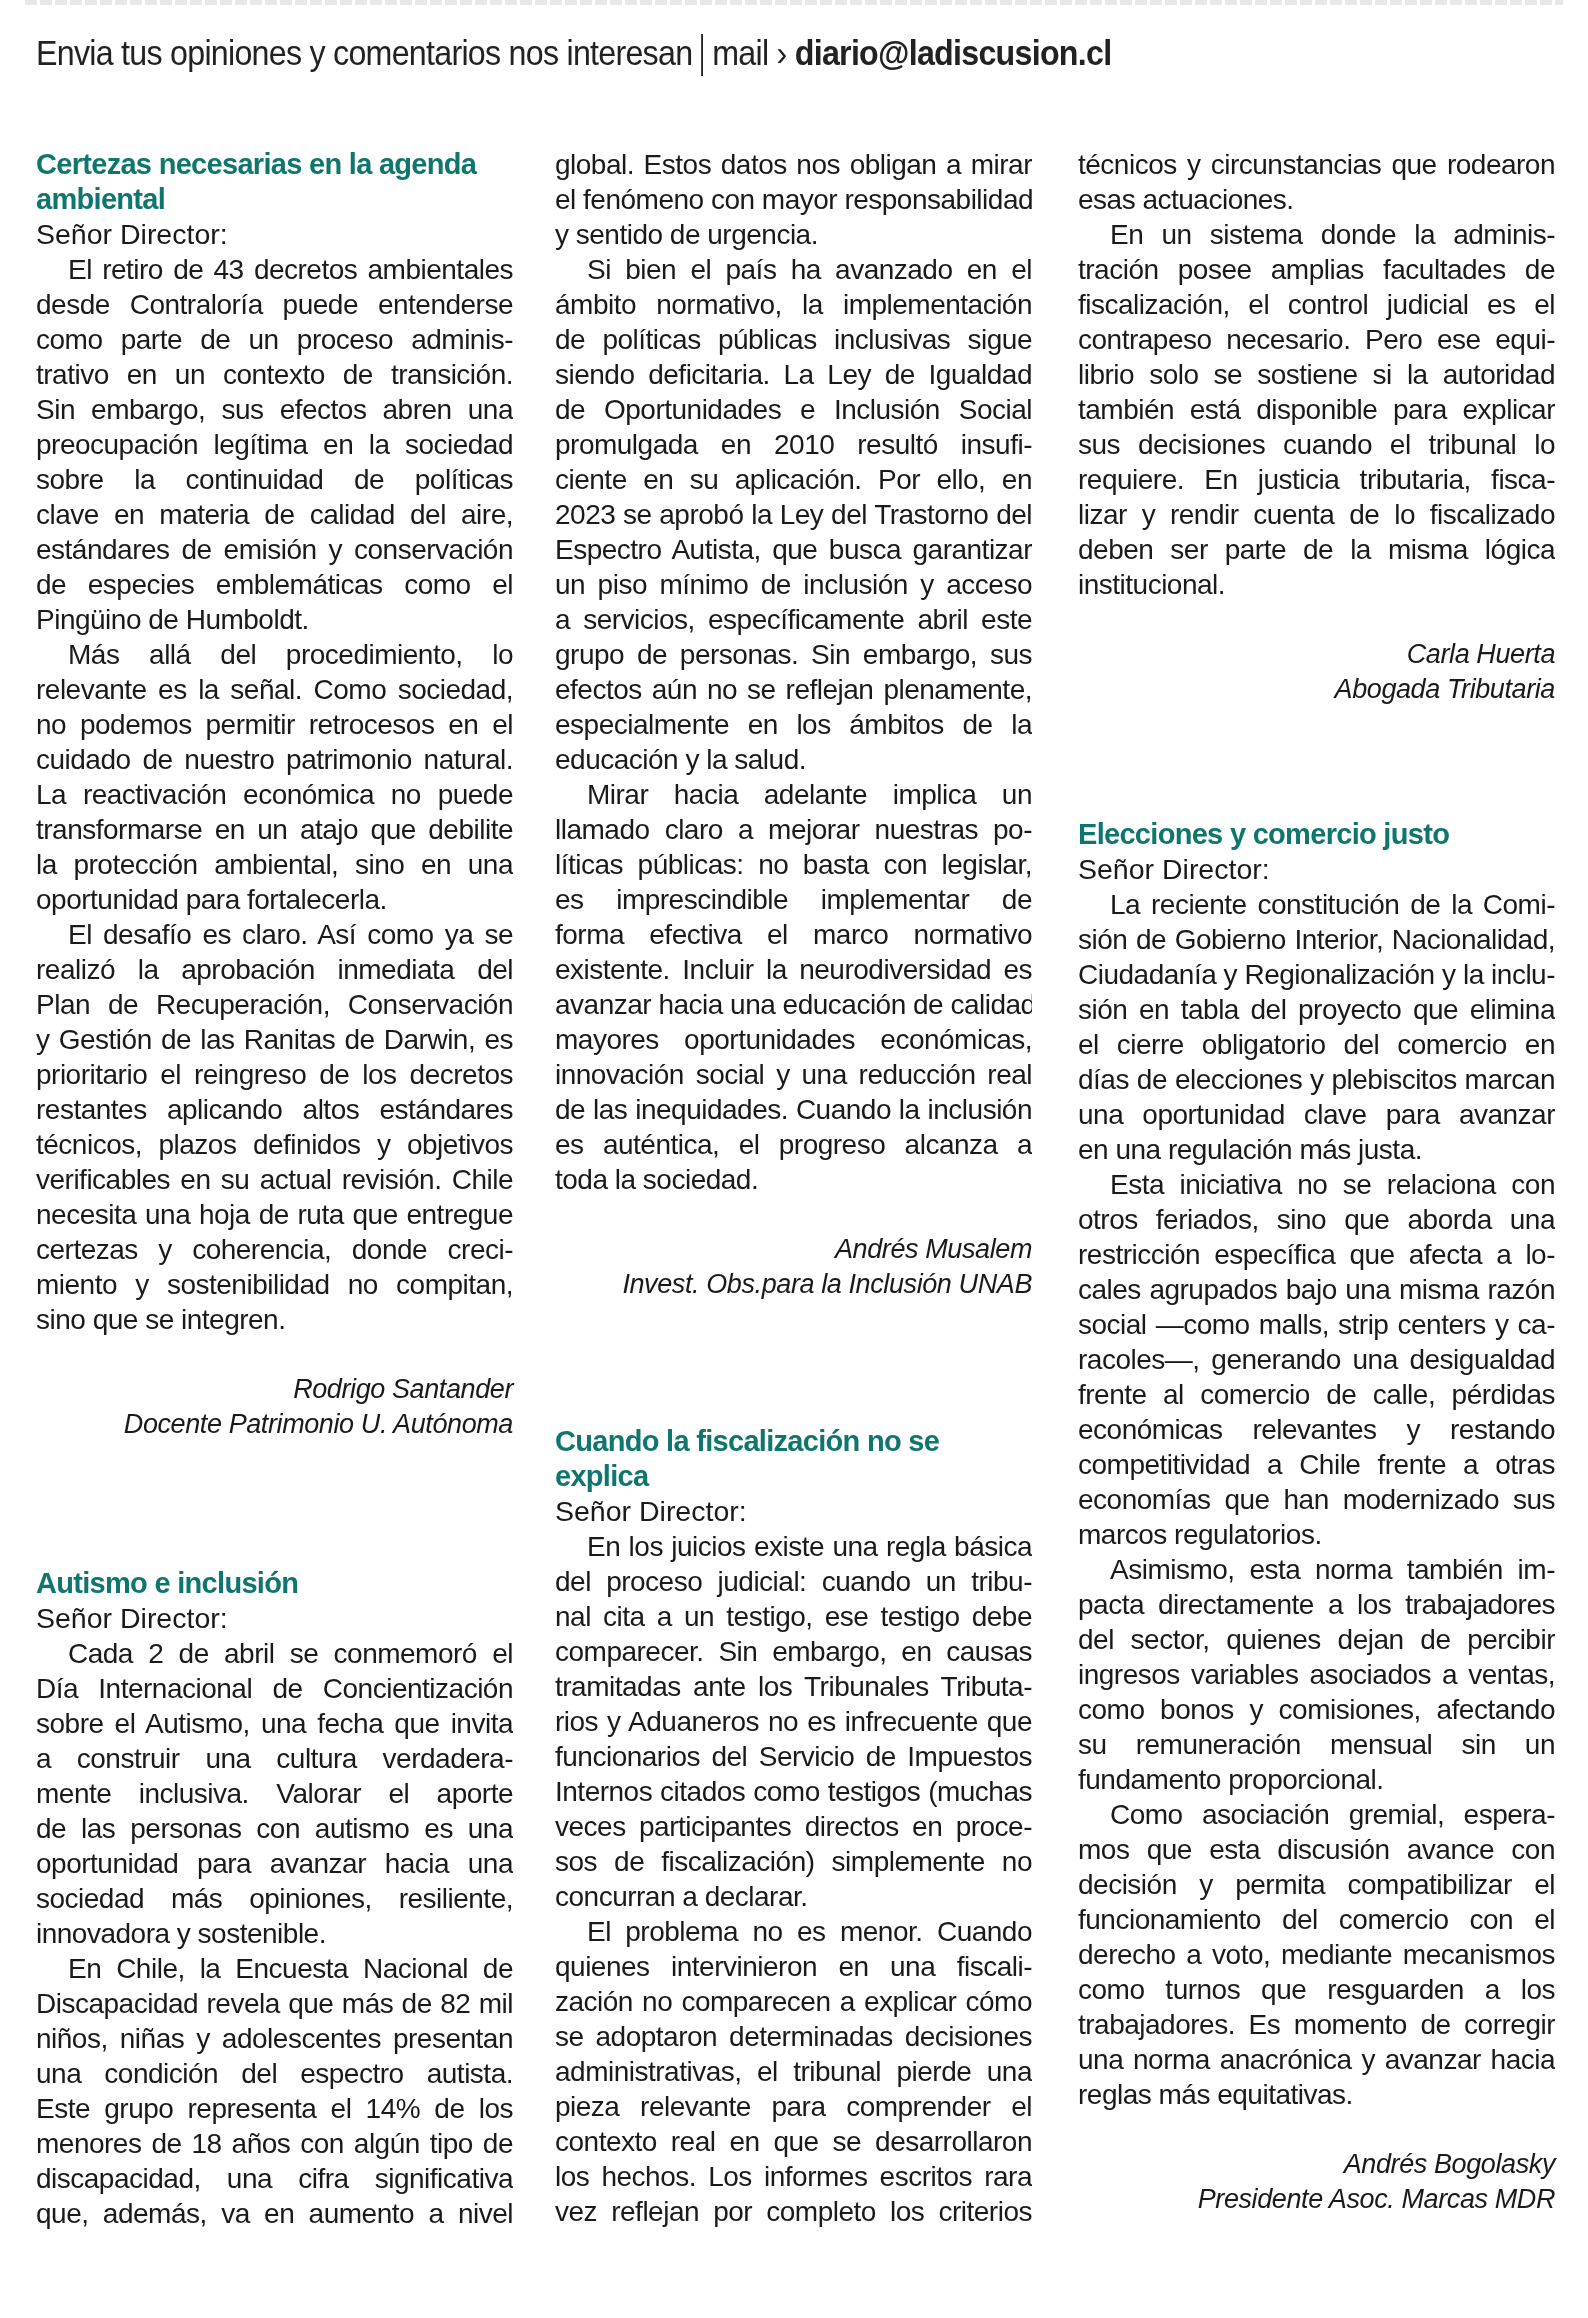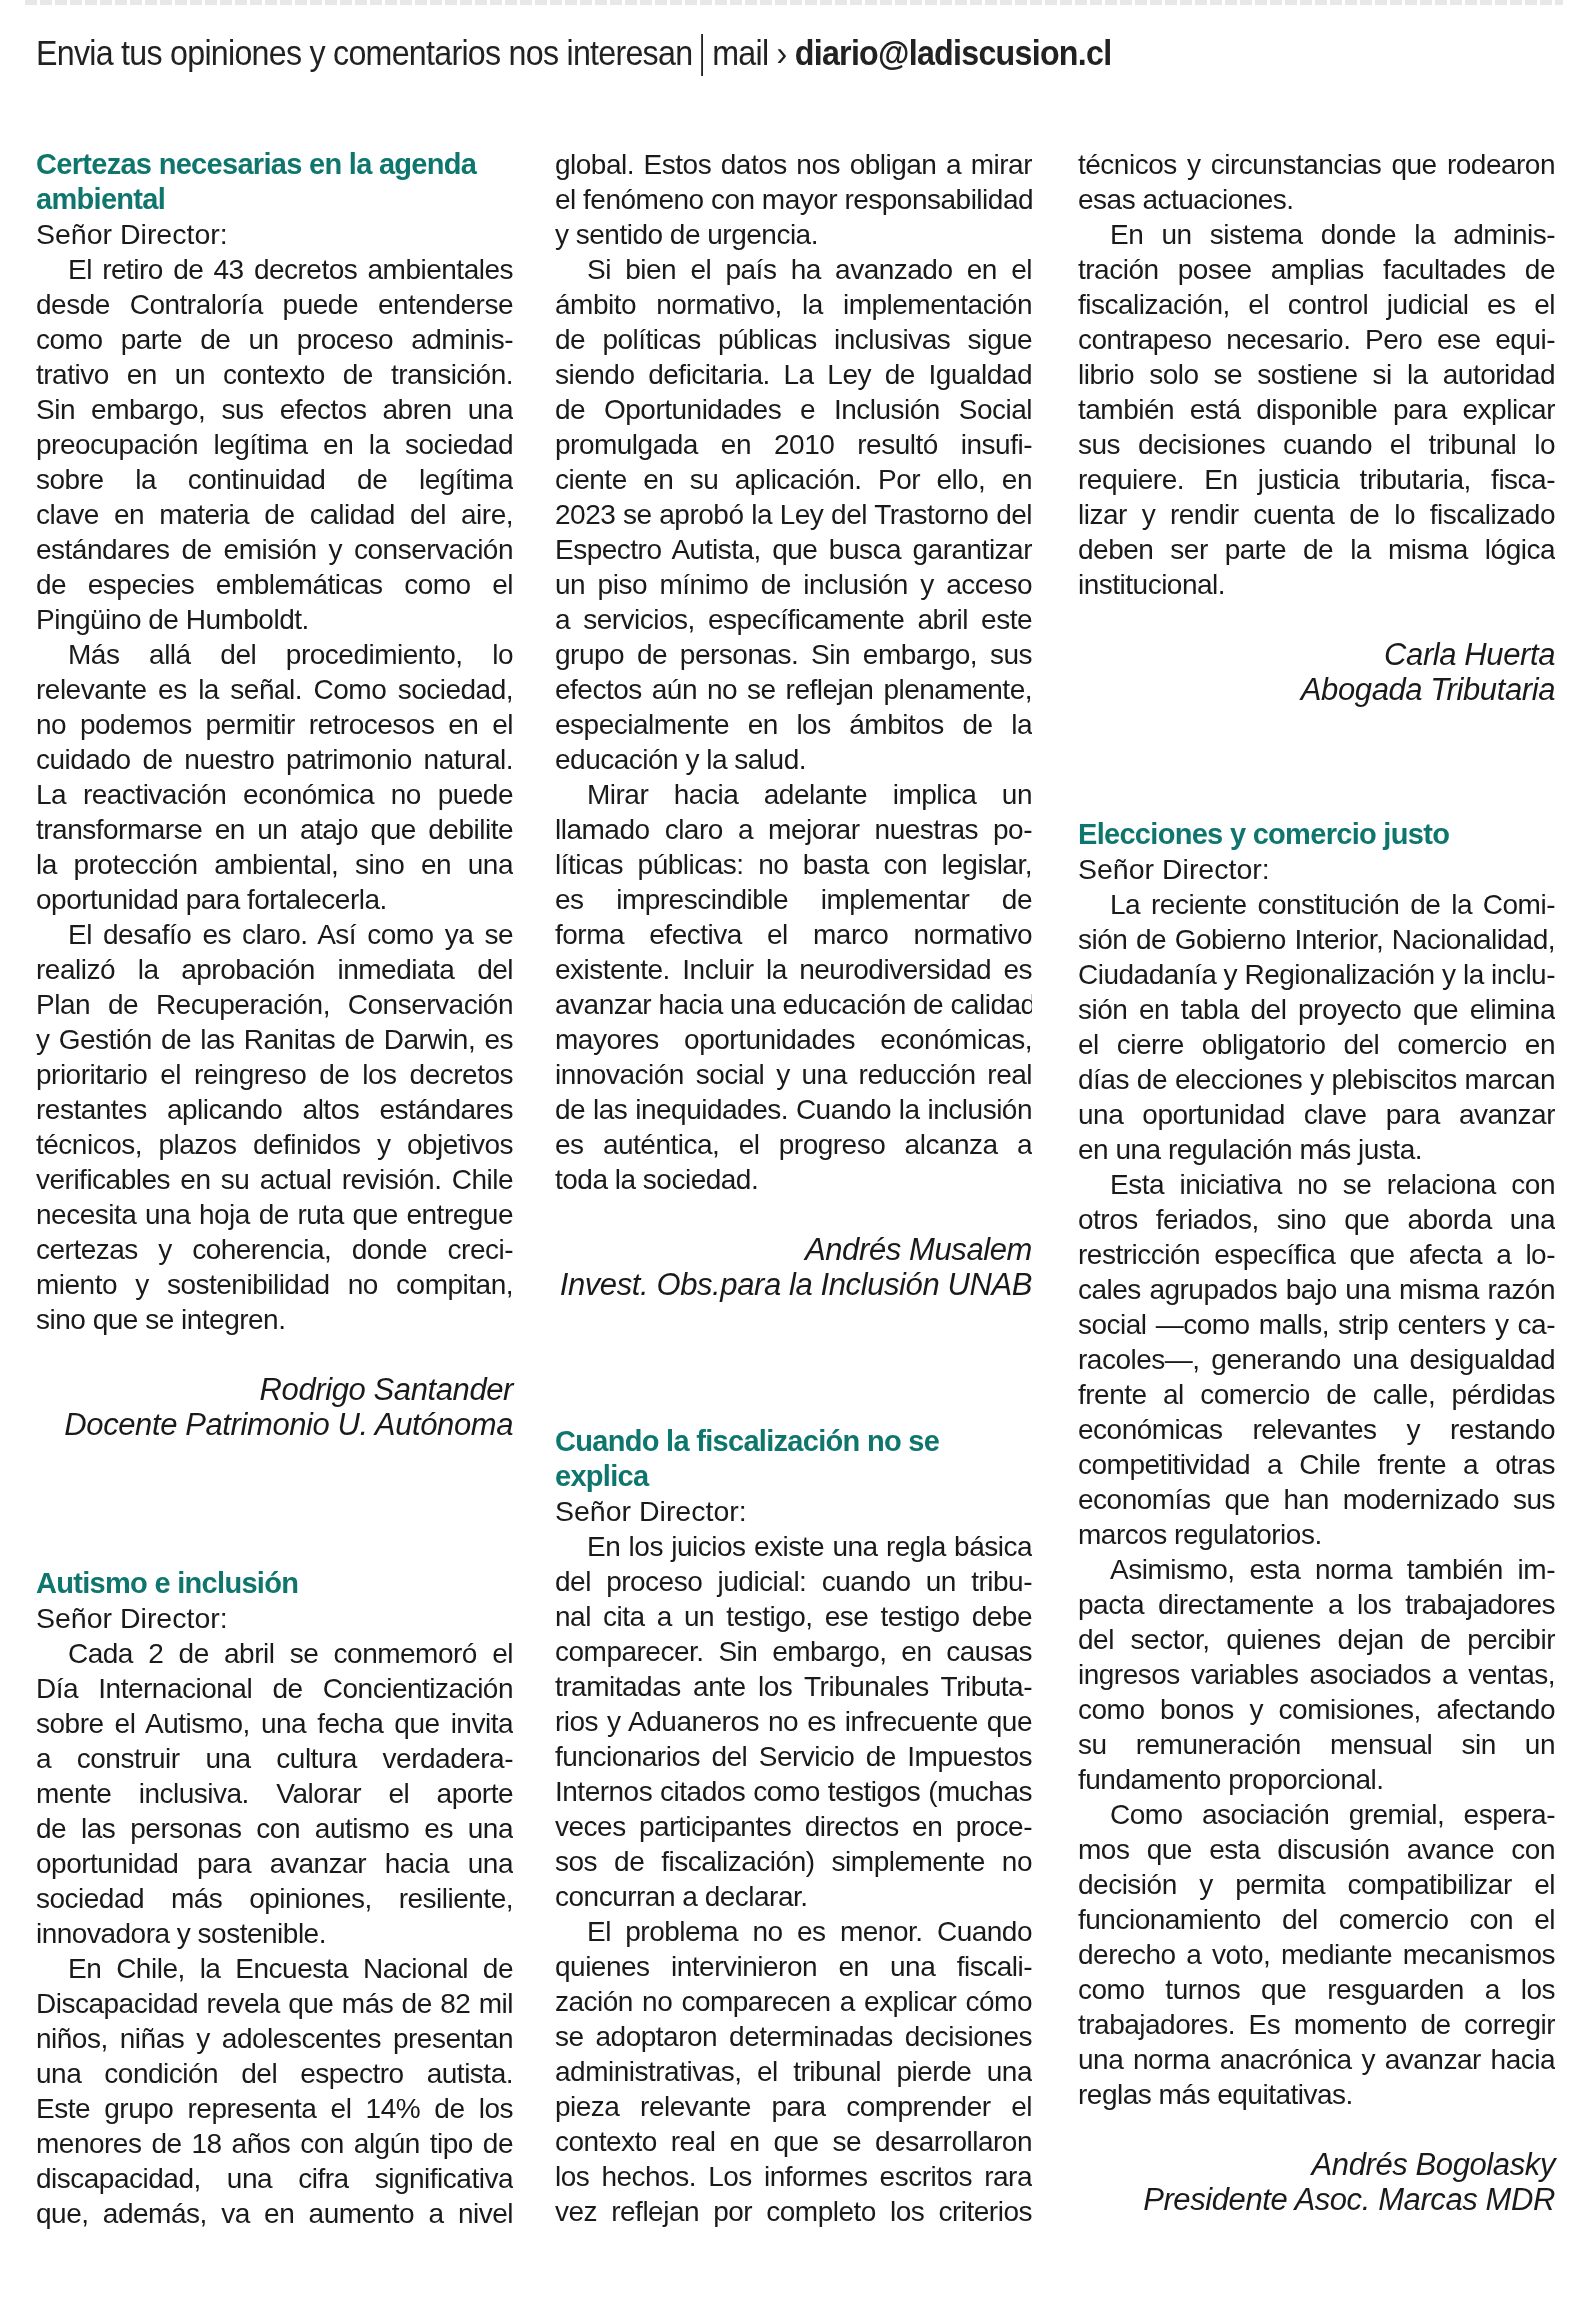--- a/index.html
+++ b/index.html
@@ -7,21 +7,21 @@
   .topstrip{position:absolute;left:25px;top:0;width:1538px;height:5px;background:repeating-linear-gradient(90deg,#d8d8d8 0 11.7px,#fff 11.7px 15px);opacity:.6;}
   .header{position:absolute;left:36px;top:28.5px;font-size:35px;line-height:47px;color:#222;white-space:nowrap;letter-spacing:-0.8px;transform:scaleX(0.92);transform-origin:left;}
   .header .sep{display:inline-block;width:1.7px;height:42px;background:#222;vertical-align:middle;margin:0 10px;}
   .header .mail{font-weight:bold;}
   .col{position:absolute;top:147px;width:477px;}
   .title{font-weight:bold;font-size:29px;line-height:35px;letter-spacing:-0.7px;color:#0f766e;}
   .greet{font-size:28.5px;line-height:35px;}
   .line{font-size:28px;line-height:35px;text-align:justify;text-align-last:justify;white-space:nowrap;overflow:hidden;height:35px;letter-spacing:-0.5px;}
   .line.last{text-align-last:left;}
   .line.ind{padding-left:32px;}
-  .sig{text-align:right;font-style:italic;font-size:31px;line-height:35px;letter-spacing:-0.4px;}
+  .sig{text-align:right;font-style:italic;font-size:27px;line-height:35px;letter-spacing:-0.4px;}
   .gap-sig{height:35px;}
 </style>
 </head>
 <body>
 
 <div class="topstrip"></div>
 
 <div class="header">
   <span>Envia tus opiniones y comentarios nos interesan</span><span class="sep"></span><span>mail ›</span>
   <span class="mail">diario@ladiscusion.cl</span>
@@ -31,21 +31,21 @@
     <div class="col" style="left: 36px; top: 147px;">
       <div class="title">Certezas necesarias en la agenda</div>
       <div class="title">ambiental</div>
       <div class="greet">Señor Director:</div>
       <div class="line ind">El retiro de 43 decretos ambientales</div>
       <div class="line">desde Contraloría puede entenderse</div>
       <div class="line">como parte de un proceso adminis-</div>
       <div class="line">trativo en un contexto de transición.</div>
       <div class="line">Sin embargo, sus efectos abren una</div>
       <div class="line">preocupación legítima en la sociedad</div>
-      <div class="line">sobre la continuidad de legítima</div>
+      <div class="line">sobre la continuidad de políticas</div>
       <div class="line">clave en materia de calidad del aire,</div>
       <div class="line">estándares de emisión y conservación</div>
       <div class="line">de especies emblemáticas como el</div>
       <div class="line last">Pingüino de Humboldt.</div>
       <div class="line ind">Más allá del procedimiento, lo</div>
       <div class="line">relevante es la señal. Como sociedad,</div>
       <div class="line">no podemos permitir retrocesos en el</div>
       <div class="line">cuidado de nuestro patrimonio natural.</div>
       <div class="line">La reactivación económica no puede</div>
       <div class="line">transformarse en un atajo que debilite</div>

